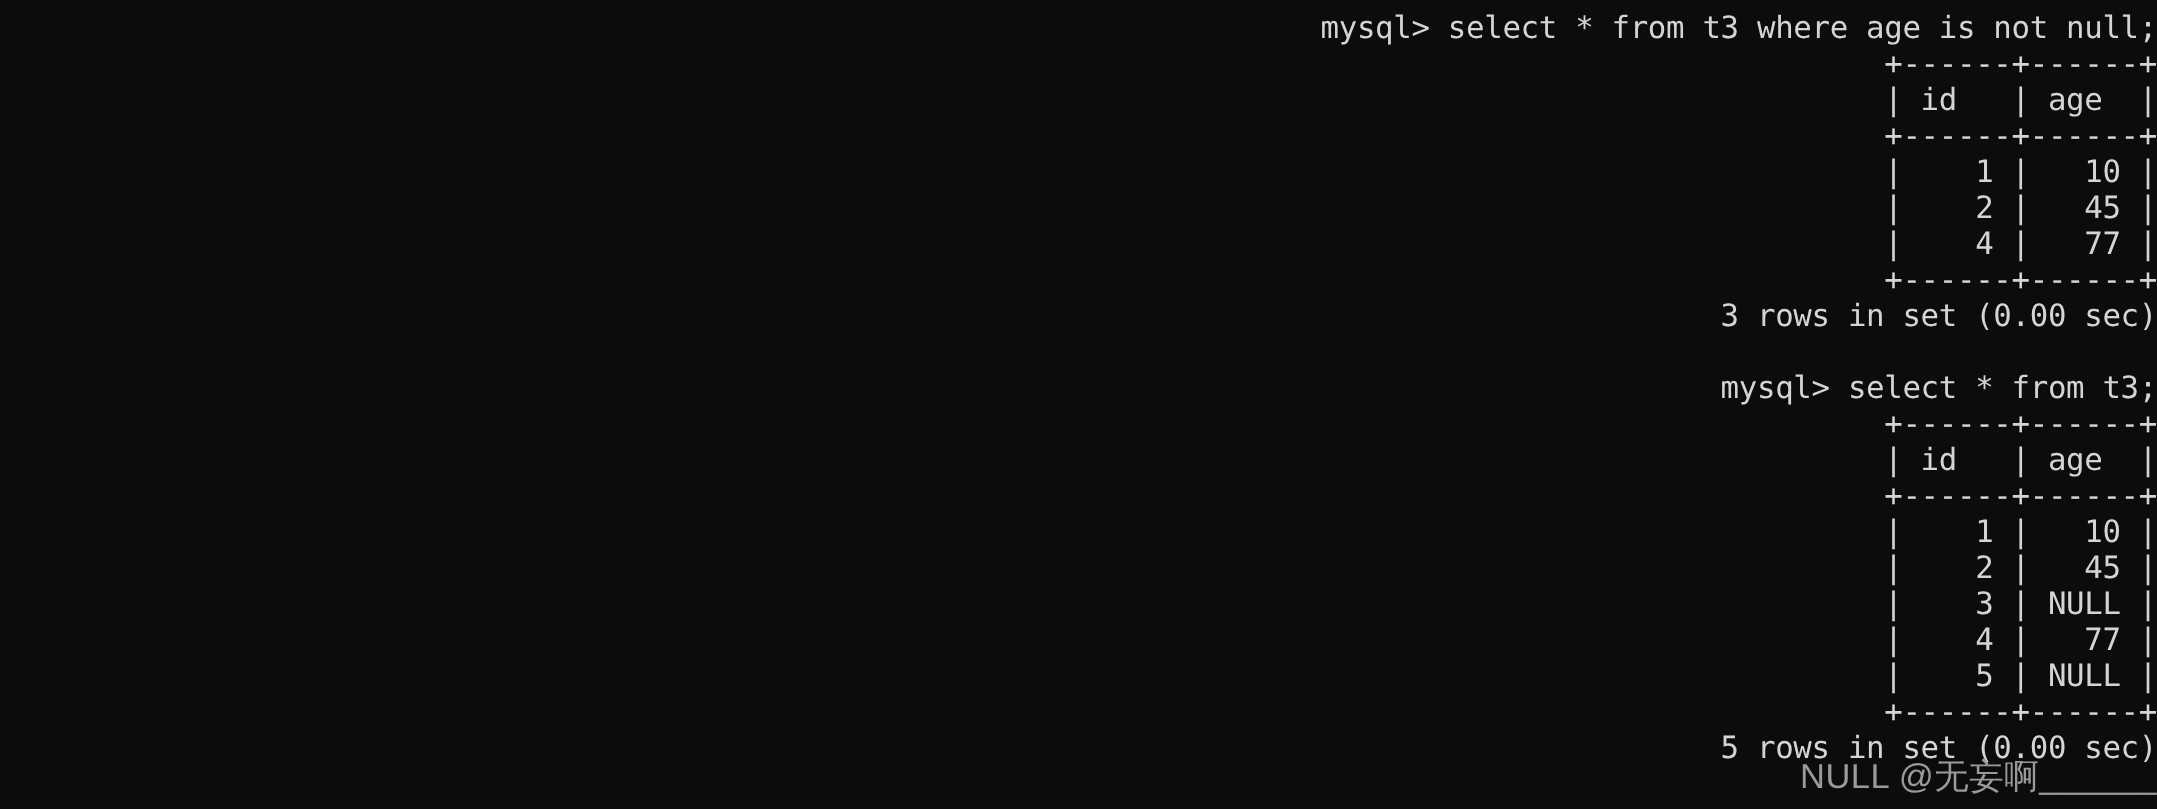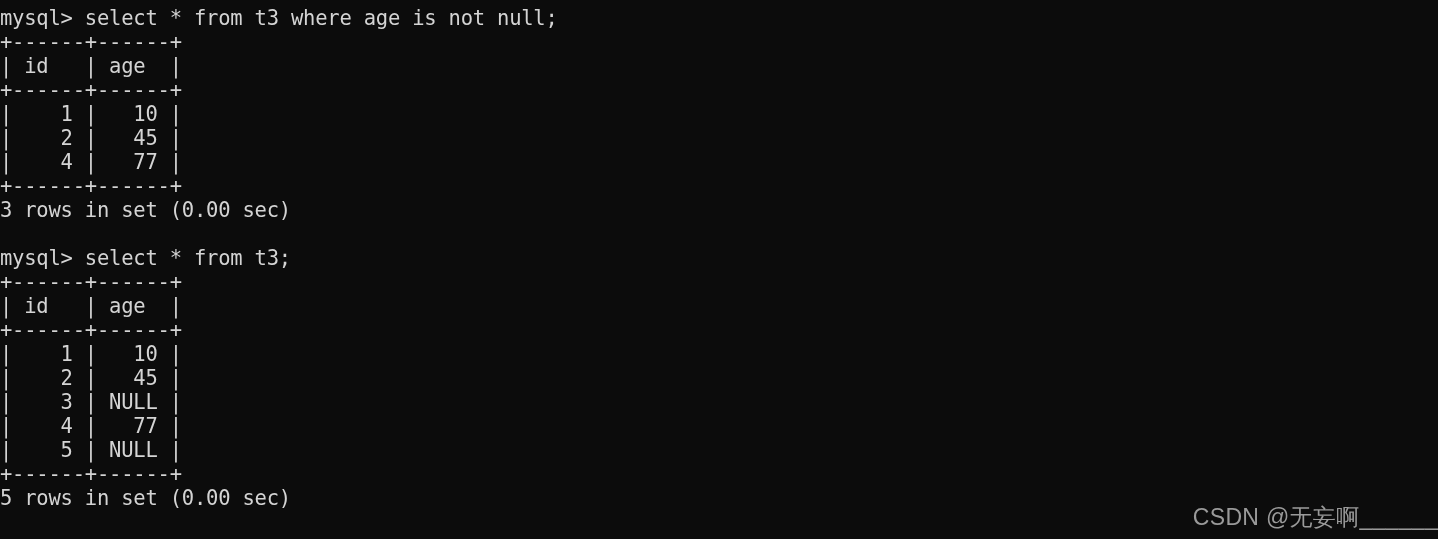--- a/index.html
+++ b/index.html
@@ -37,20 +37,21 @@
     letter-spacing: -0.22px;
     white-space: pre;
     font-weight: 400;
     -webkit-font-smoothing: antialiased;
   }
 
   .term-line {
     white-space: pre;
     height: 24px;
     display: block;
+    text-align: right;
   }
 
   .blank-line {
     height: 24px;
     display: block;
   }
 
   #watermark {
     position: absolute;
     right: 0px;
@@ -63,14 +64,14 @@
     letter-spacing: 0.3px;
     user-select: none;
   }
 </style>
 </head>
 <body>
 
 <div id="terminal">
   <pre id="console-output"><span class="term-line">mysql&gt; select * from t3 where age is not null;</span><span class="term-line">+------+------+</span><span class="term-line">| id   | age  |</span><span class="term-line">+------+------+</span><span class="term-line">|    1 |   10 |</span><span class="term-line">|    2 |   45 |</span><span class="term-line">|    4 |   77 |</span><span class="term-line">+------+------+</span><span class="term-line">3 rows in set (0.00 sec)</span><span class="blank-line"> </span><span class="term-line">mysql&gt; select * from t3;</span><span class="term-line">+------+------+</span><span class="term-line">| id   | age  |</span><span class="term-line">+------+------+</span><span class="term-line">|    1 |   10 |</span><span class="term-line">|    2 |   45 |</span><span class="term-line">|    3 | NULL |</span><span class="term-line">|    4 |   77 |</span><span class="term-line">|    5 | NULL |</span><span class="term-line">+------+------+</span><span class="term-line">5 rows in set (0.00 sec)</span></pre>
 
-  <div id="watermark">CSDN @无妄啊______</div>
+  <div id="watermark">NULL @无妄啊______</div>
 </div>
 
 </body></html>

